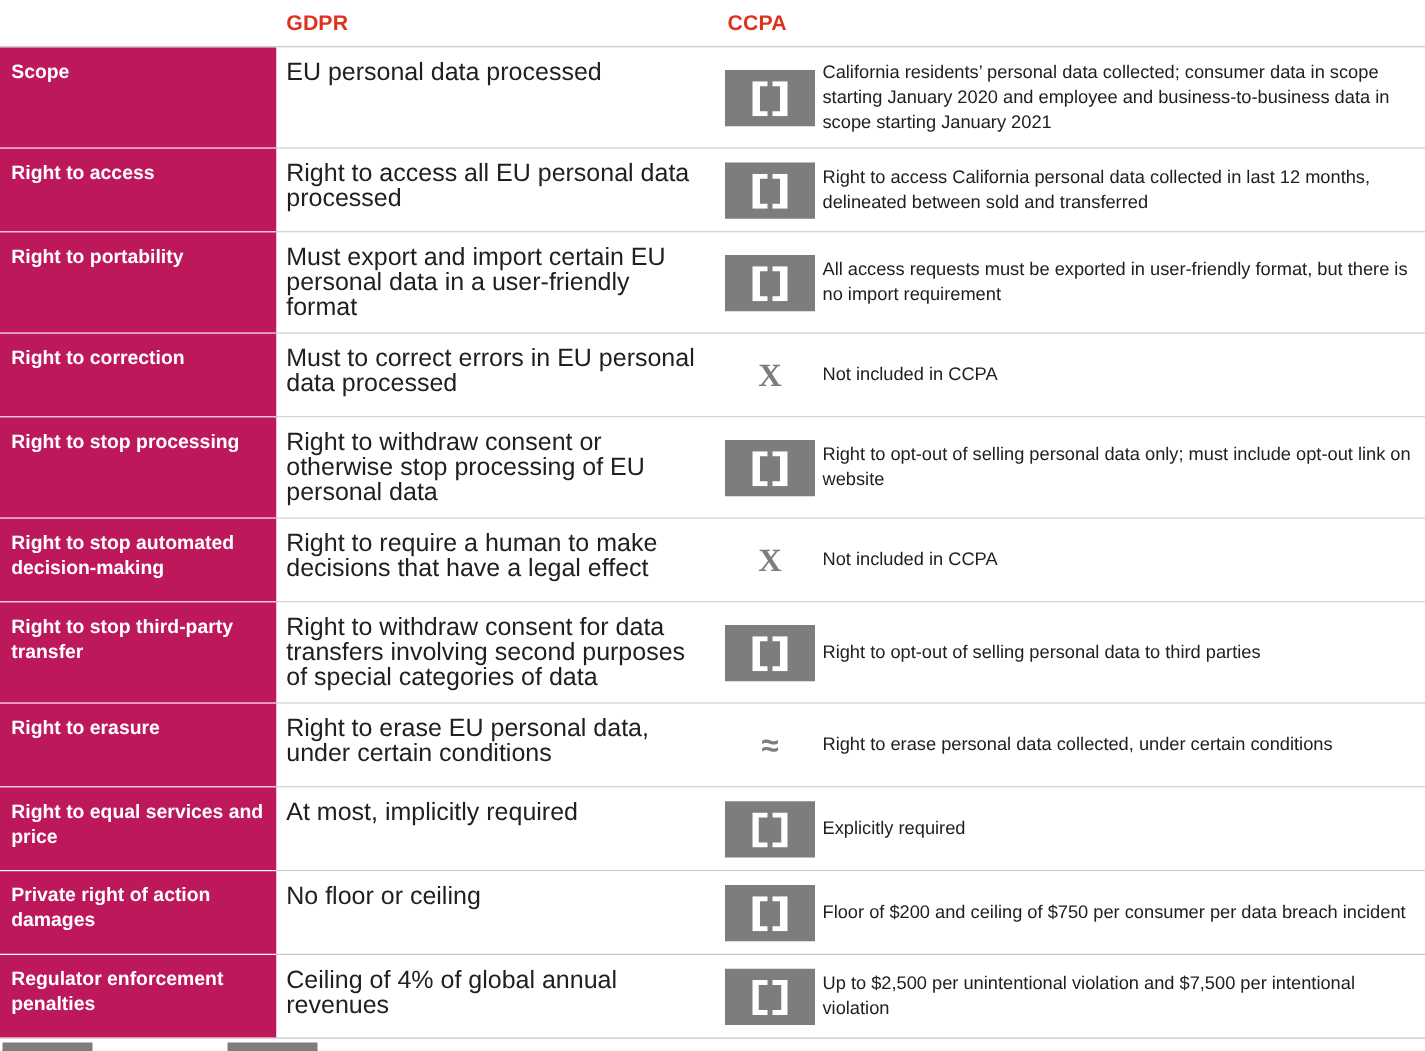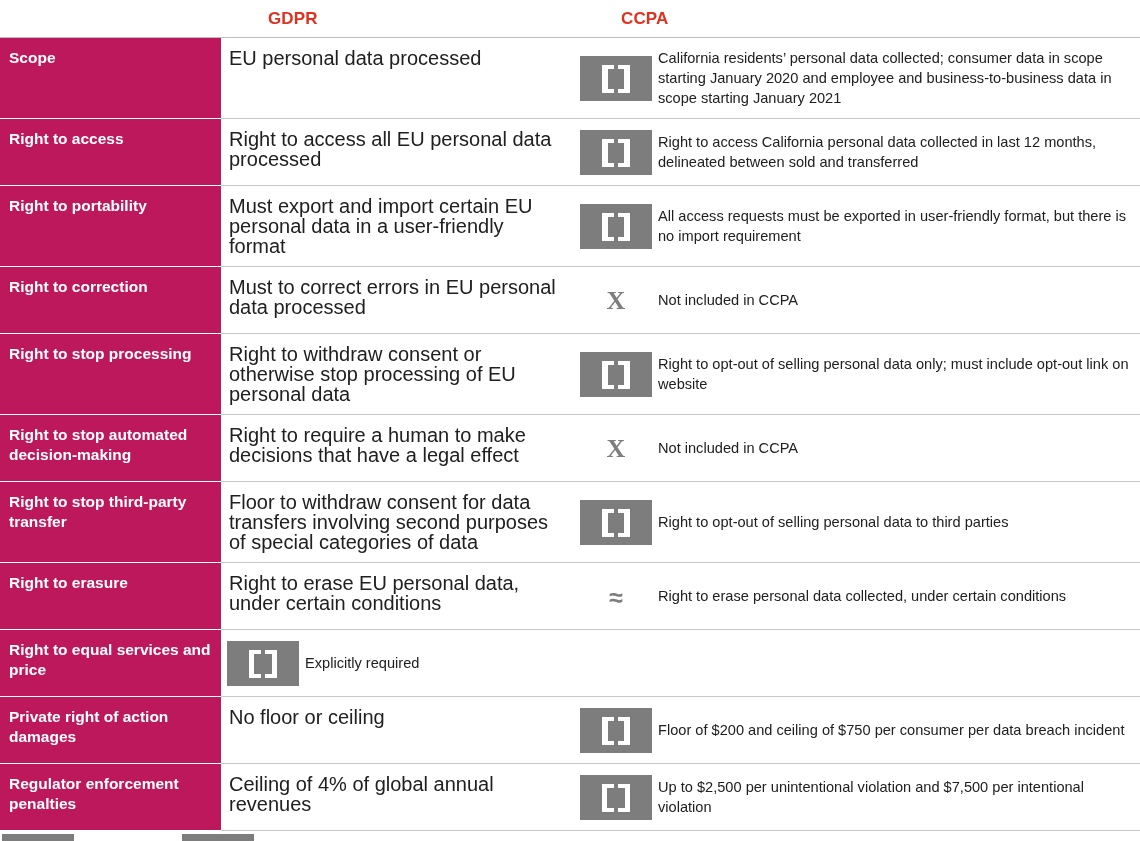--- a/index.html
+++ b/index.html
@@ -19,21 +19,21 @@
   }
 
   
   .table-header {
     display: flex;
     height: 38px;
     align-items: center;
     border-bottom: 1px solid #bdbdbd;
   }
   .th-blank { width: 221px; flex: 0 0 221px; }
-  .th-gdpr  { width: 353px; flex: 0 0 353px; padding-left: 8px; margin-left: 39px; }
+  .th-gdpr  { width: 353px; flex: 0 0 353px; padding-left: 8px; }
   .th-ccpa  { flex: 1 1 auto; padding-left: 8px; }
   .th-label {
     color: #e0301e;
     font-size: 17px;
     font-weight: bold;
     letter-spacing: 0.1px;
   }
 
   
   .row {
@@ -250,21 +250,21 @@
           <div class="ccpa-icon-slot">
             <span class="glyph-plain">
               <span class="glyph-x">X</span>
             </span>
           </div>
           <div class="ccpa-text">Not included in CCPA</div>
         </div>
       </div>
       <div class="row">
         <div class="cell-topic">Right to stop third-party transfer</div>
-        <div class="cell-gdpr">Floor to withdraw consent for data transfers involving second purposes of special categories of data</div>
+        <div class="cell-gdpr">Right to withdraw consent for data transfers involving second purposes of special categories of data</div>
         <div class="cell-ccpa">
           <div class="ccpa-icon-slot">
             <span class="icon-box">
               <svg class="glyph-narrower" width="34" height="28" viewBox="0 0 34 28" aria-hidden="true">
                 <path fill="#ffffff" d="M3 0 h12 v4 h-6 v20 h6 v4 H3 z"></path>
                 <path fill="#ffffff" d="M31 0 h-12 v4 h6 v20 h-6 v4 h12 z"></path>
               </svg>
             </span>
           </div>
           <div class="ccpa-text">Right to opt-out of selling personal data to third parties</div>
@@ -277,20 +277,21 @@
           <div class="ccpa-icon-slot">
             <span class="glyph-plain">
               <span class="glyph-similar">≈</span>
             </span>
           </div>
           <div class="ccpa-text">Right to erase personal data collected, under certain conditions</div>
         </div>
       </div>
       <div class="row">
         <div class="cell-topic">Right to equal services and price</div>
+        <div class="cell-gdpr">At most, implicitly required</div>
         <div class="cell-ccpa">
           <div class="ccpa-icon-slot">
             <span class="icon-box">
               <svg class="glyph-broader" width="30" height="28" viewBox="0 0 30 28" aria-hidden="true">
                 <path fill="#ffffff" d="M1 0 h12 v4 H6 v20 h7 v4 H1 z"></path>
                 <path fill="#ffffff" d="M29 0 h-12 v4 h7 v20 h-7 v4 h12 z"></path>
               </svg>
             </span>
           </div>
           <div class="ccpa-text">Explicitly required</div>

